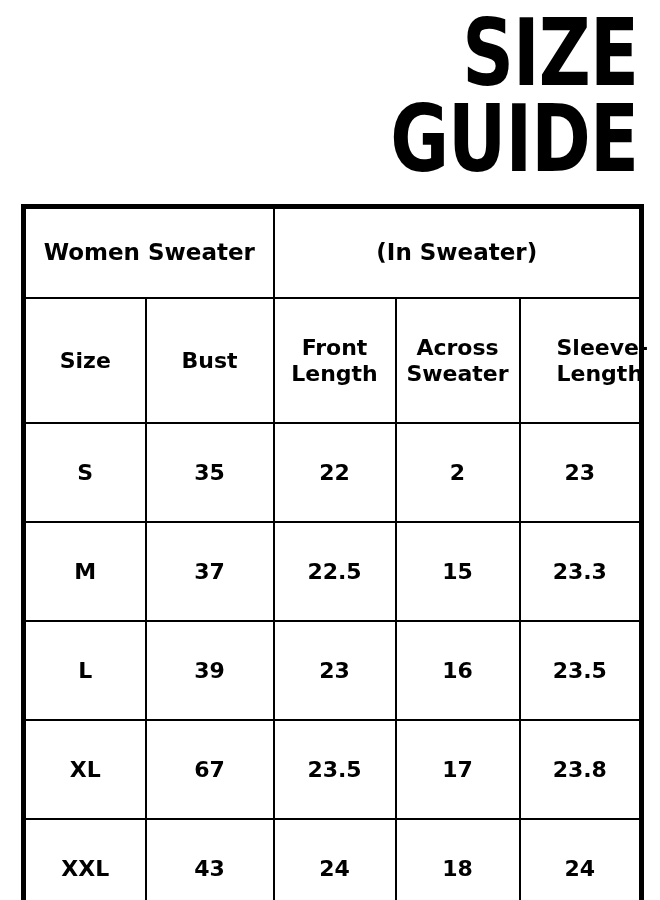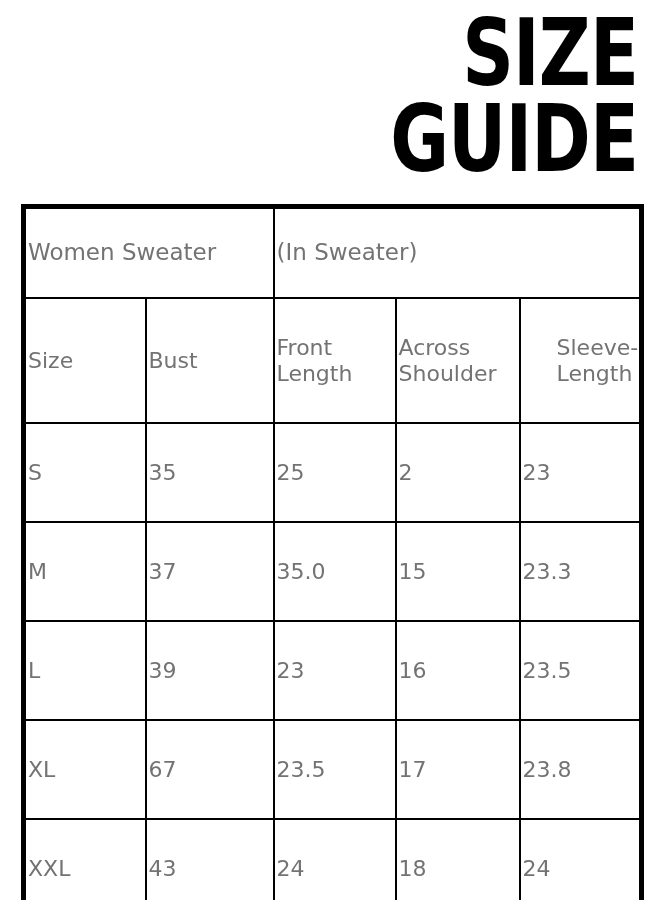--- a/index.html
+++ b/index.html
@@ -49,26 +49,27 @@
     width: 618px;
   }
   table.size-table {
     width: 618px;
     border-collapse: collapse;
     table-layout: fixed;
     border: 5px solid #000;
   }
   table.size-table td {
     border: 2px solid #000;
+    text-align: center;
     vertical-align: middle;
-    font-weight: 400;
+    font-weight: 700;
     font-size: 21px;
     line-height: 1.18;
     padding: 0 2px;
-    color: #737373;
+    color: #000000;
   }
   
   col.c1 { width: 122px; }
   col.c2 { width: 128px; }
   col.c3 { width: 122px; }
   col.c4 { width: 124px; }
   col.c5 { width: 122px; }
 
   tr.head-row td {
     height: 88px;
@@ -125,39 +126,39 @@
           </td>
           <td>
             <span class="cell-two-line">Bust</span>
           </td>
           <td>
             <span class="cell-two-line">Front</span>
             <span class="cell-two-line">Length</span>
           </td>
           <td>
             <span class="cell-two-line">Across</span>
-            <span class="cell-two-line">Shoulder</span>
+            <span class="cell-two-line">Sweater</span>
           </td>
           <td>
             <span class="cell-two-line">Sleeve-</span>
             <span class="cell-two-line">Length</span>
           </td>
         </tr>
 
         <tr class="data-row">
           <td>S</td>
           <td>35</td>
-          <td>25</td>
+          <td>22</td>
           <td>2</td>
           <td>23</td>
         </tr>
         <tr class="data-row">
           <td>M</td>
           <td>37</td>
-          <td>35.0</td>
+          <td>22.5</td>
           <td>15</td>
           <td>23.3</td>
         </tr>
         <tr class="data-row">
           <td>L</td>
           <td>39</td>
           <td>23</td>
           <td>16</td>
           <td>23.5</td>
         </tr>

